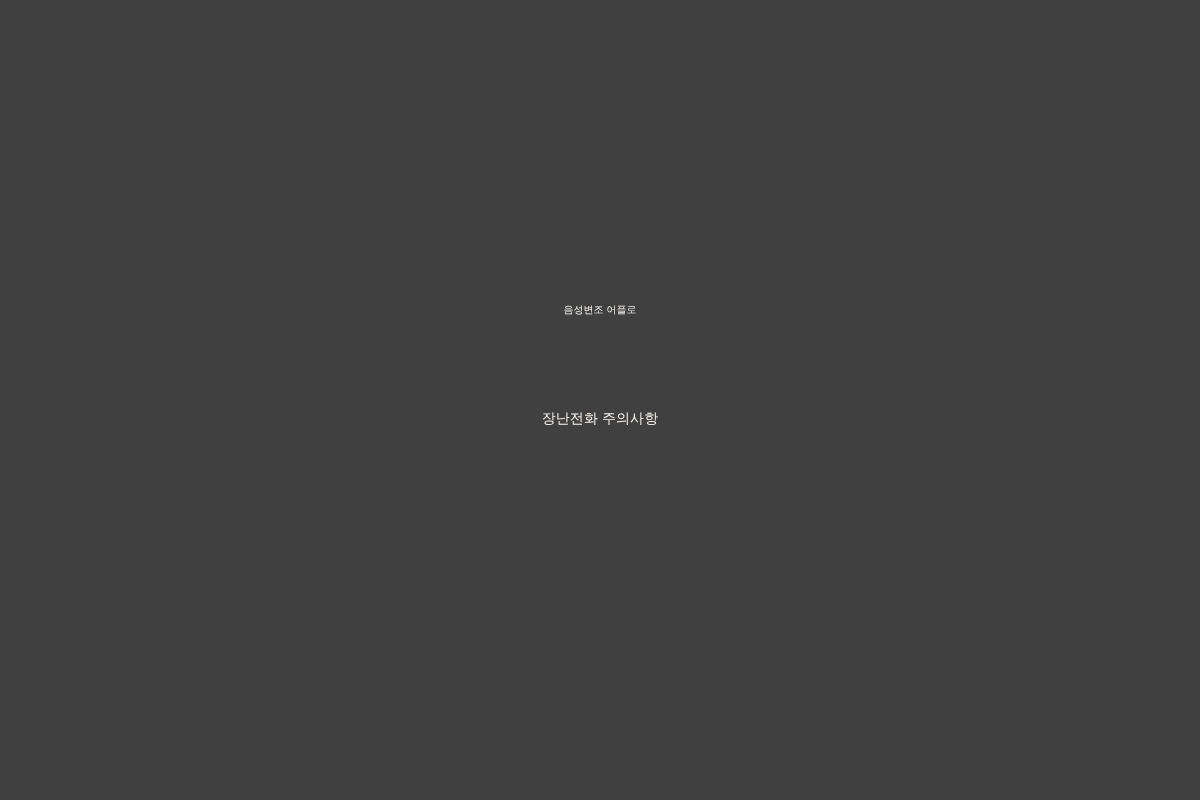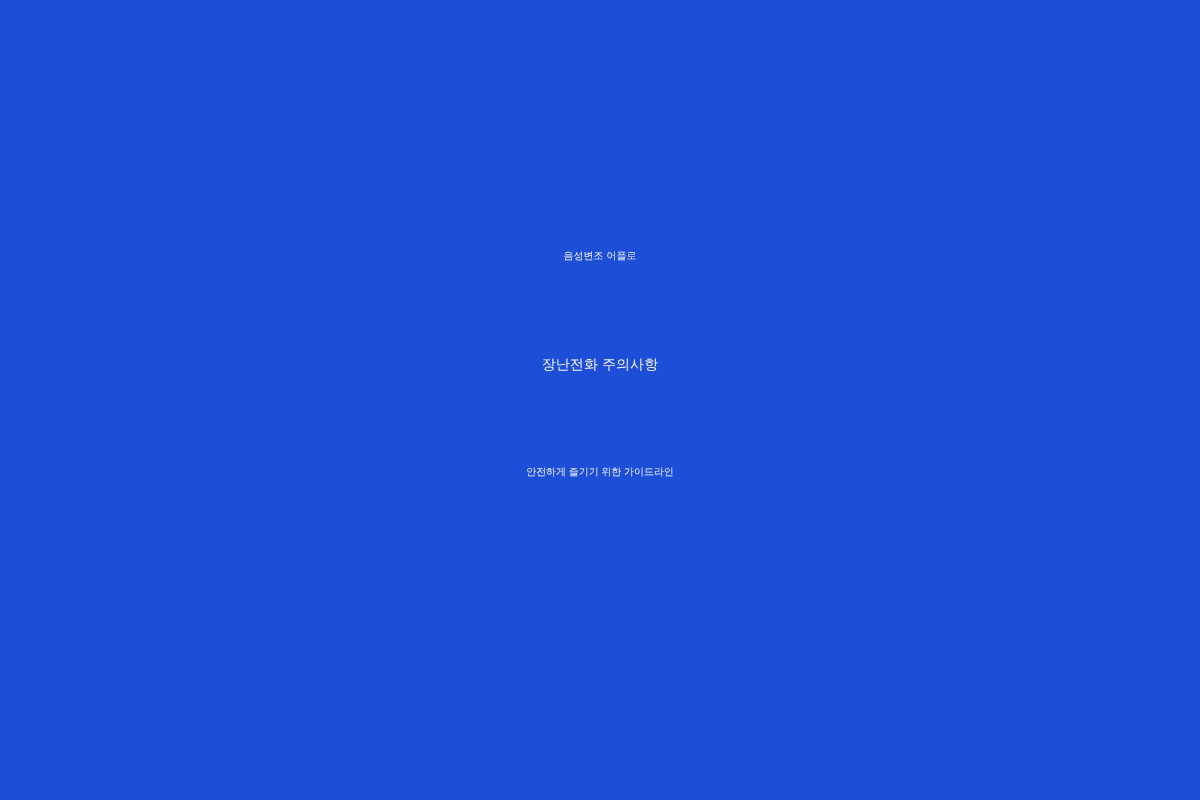--- a/index.html
+++ b/index.html
@@ -51,25 +51,24 @@
   }
 
   
   .headline-line--wide {
     letter-spacing: -0.004em;
   }
 </style>
 </head>
 <body>
 
-<div id="title-card" style="background-color: #1d4ed8;">
+<div id="title-card" style="background-color: #404040;">
 
   <div id="headline-block">
 
     <span class="headline-line" style="color: rgb(245, 242, 239); font-size: 10px;">음성변조 어플로</span>
 
     <span class="headline-line" style="color: rgb(245, 242, 239); font-size: 14px;">장난전화 주의사항</span>
 
-    <span class="headline-line headline-line--wide" style="color: rgb(245, 242, 239); font-size: 10px;">안전하게 즐기기 위한 가이드라인</span>
 
   </div>
 
 </div>
 
 </body></html>

